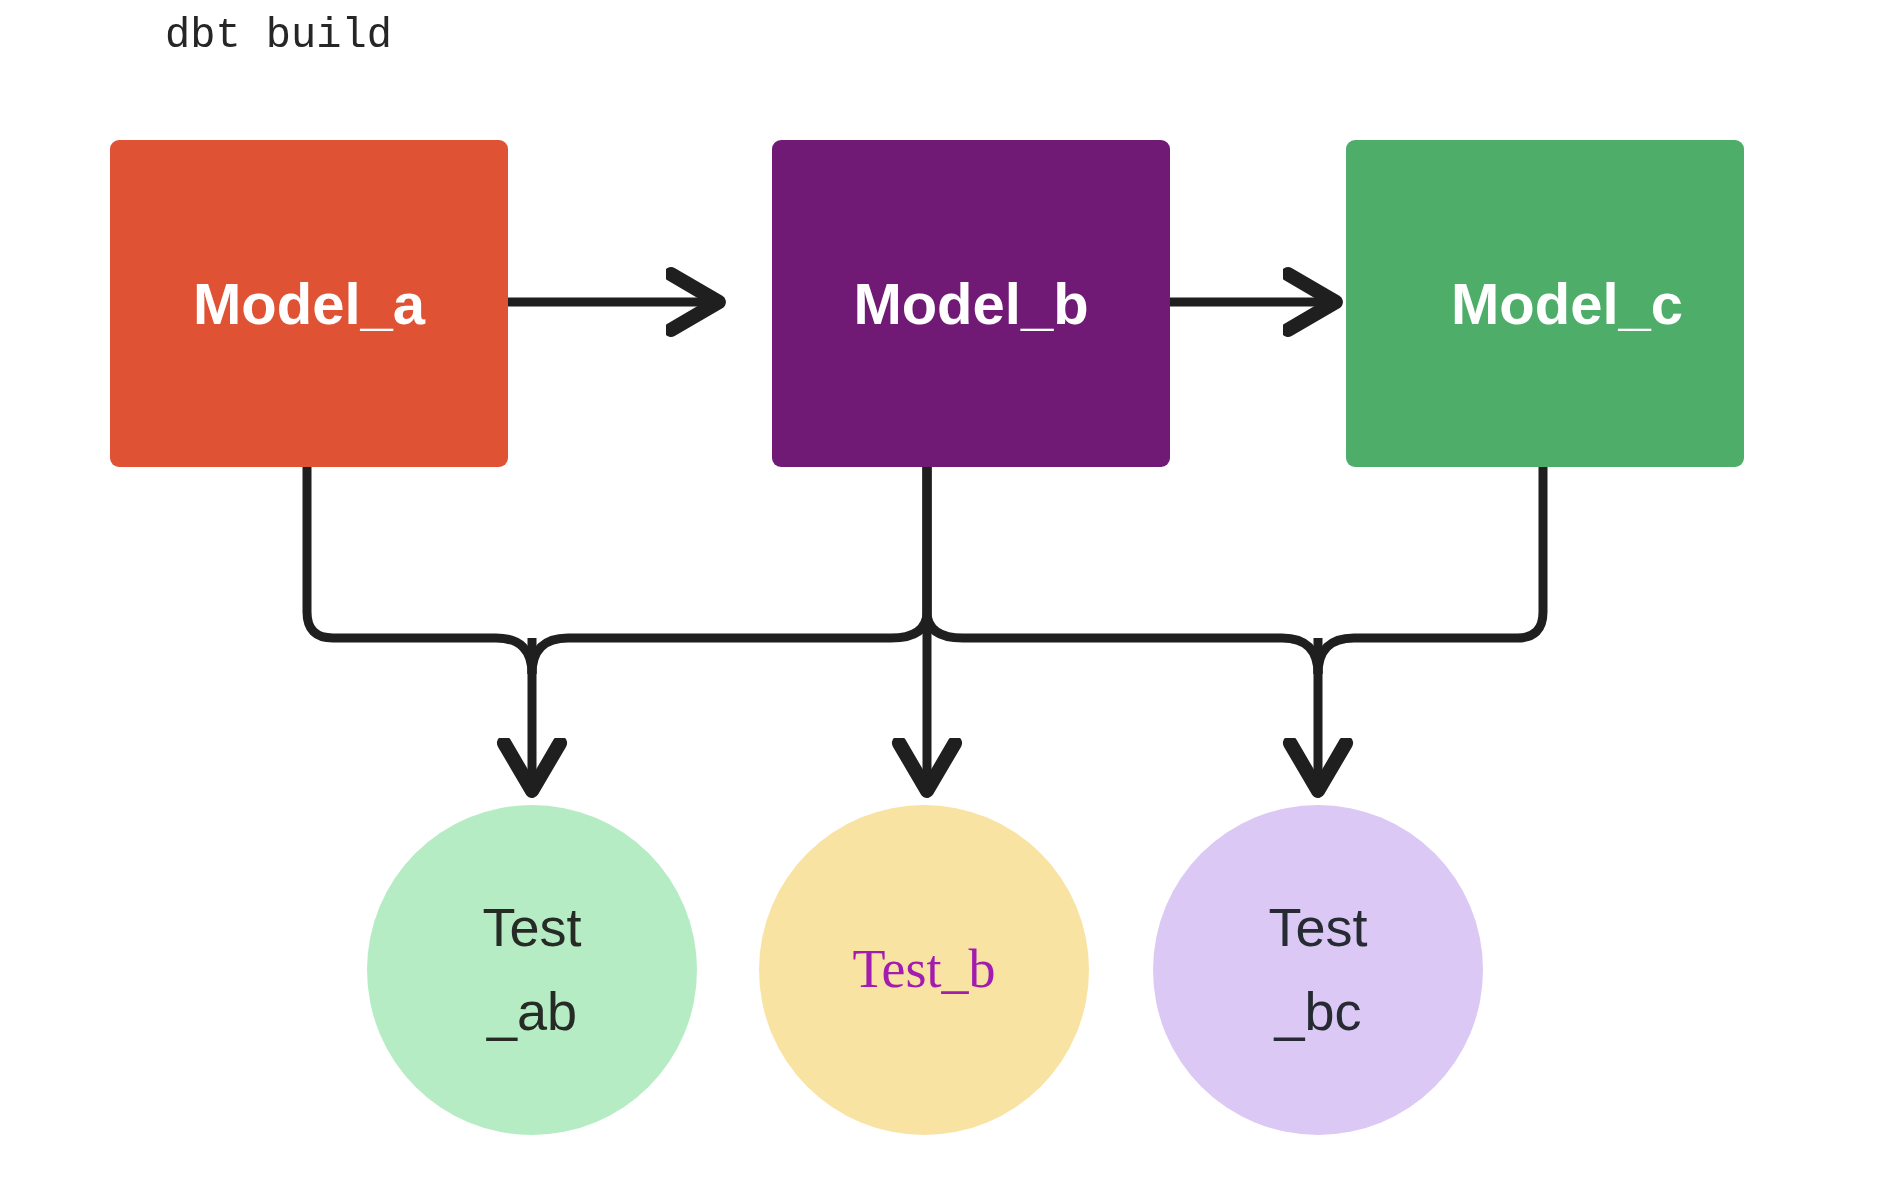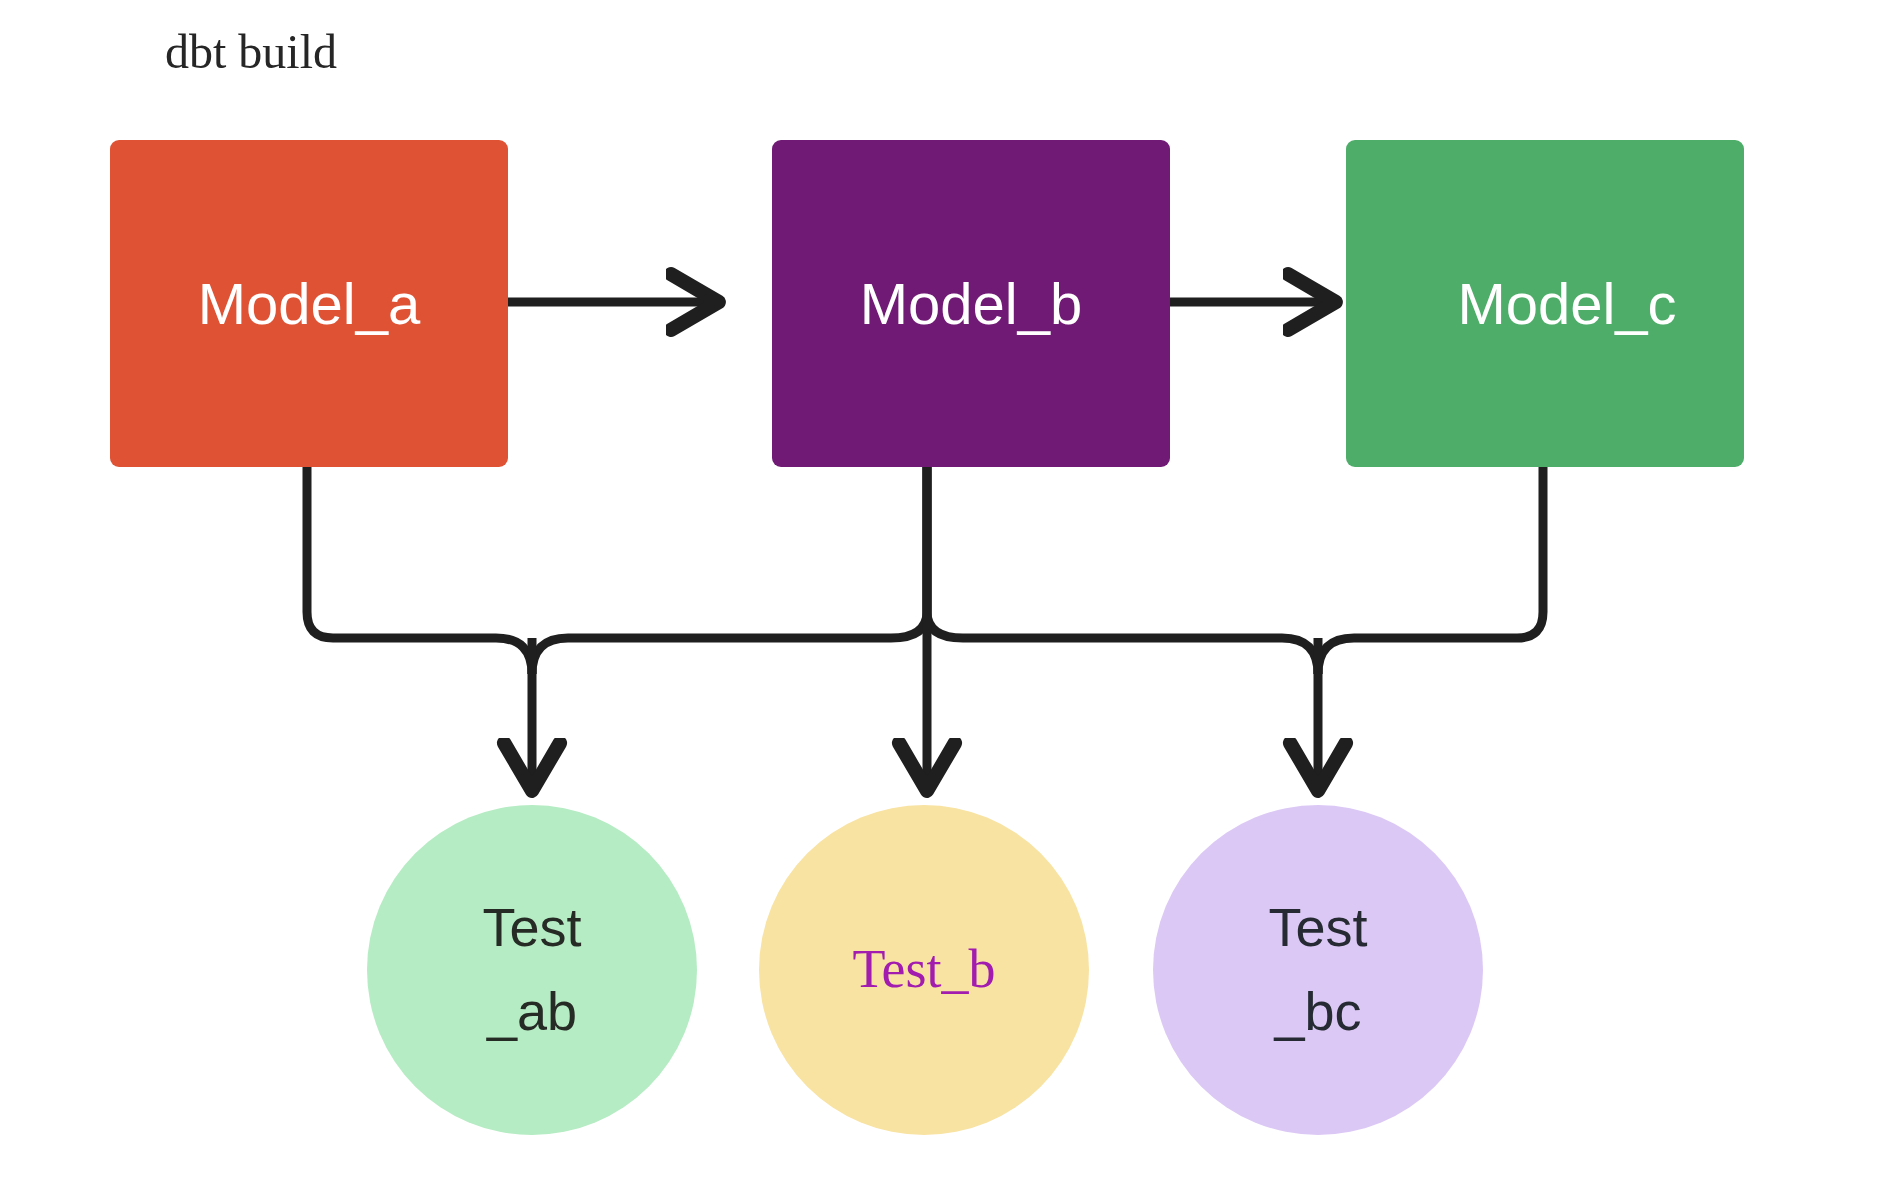--- a/index.html
+++ b/index.html
@@ -18,34 +18,35 @@
   #diagram-svg {
     position: absolute;
     left: 0;
     top: 0;
     width: 1880px;
     height: 1186px;
   }
   .graph-title {
     position: absolute;
     left: 165px;
-    top: 24px;
-    font-size: 48px;
+    top: 12px;
+    font-size: 42px;
     line-height: 1.15;
     color: #262626;
-    font-family: Liberation Serif, serif;
+    font-family: Liberation Mono, monospace;
     white-space: nowrap;
   }
   .model-node {
     position: absolute;
     border-radius: 9px;
     display: flex;
     align-items: center;
     justify-content: center;
     box-sizing: border-box;
+    font-weight: bold;
   }
   .model-label {
     font-size: 58px;
     color: #ffffff;
     font-family: "Liberation Sans", sans-serif;
     white-space: nowrap;
     letter-spacing: 0px;
   }
   .test-node {
     position: absolute;

